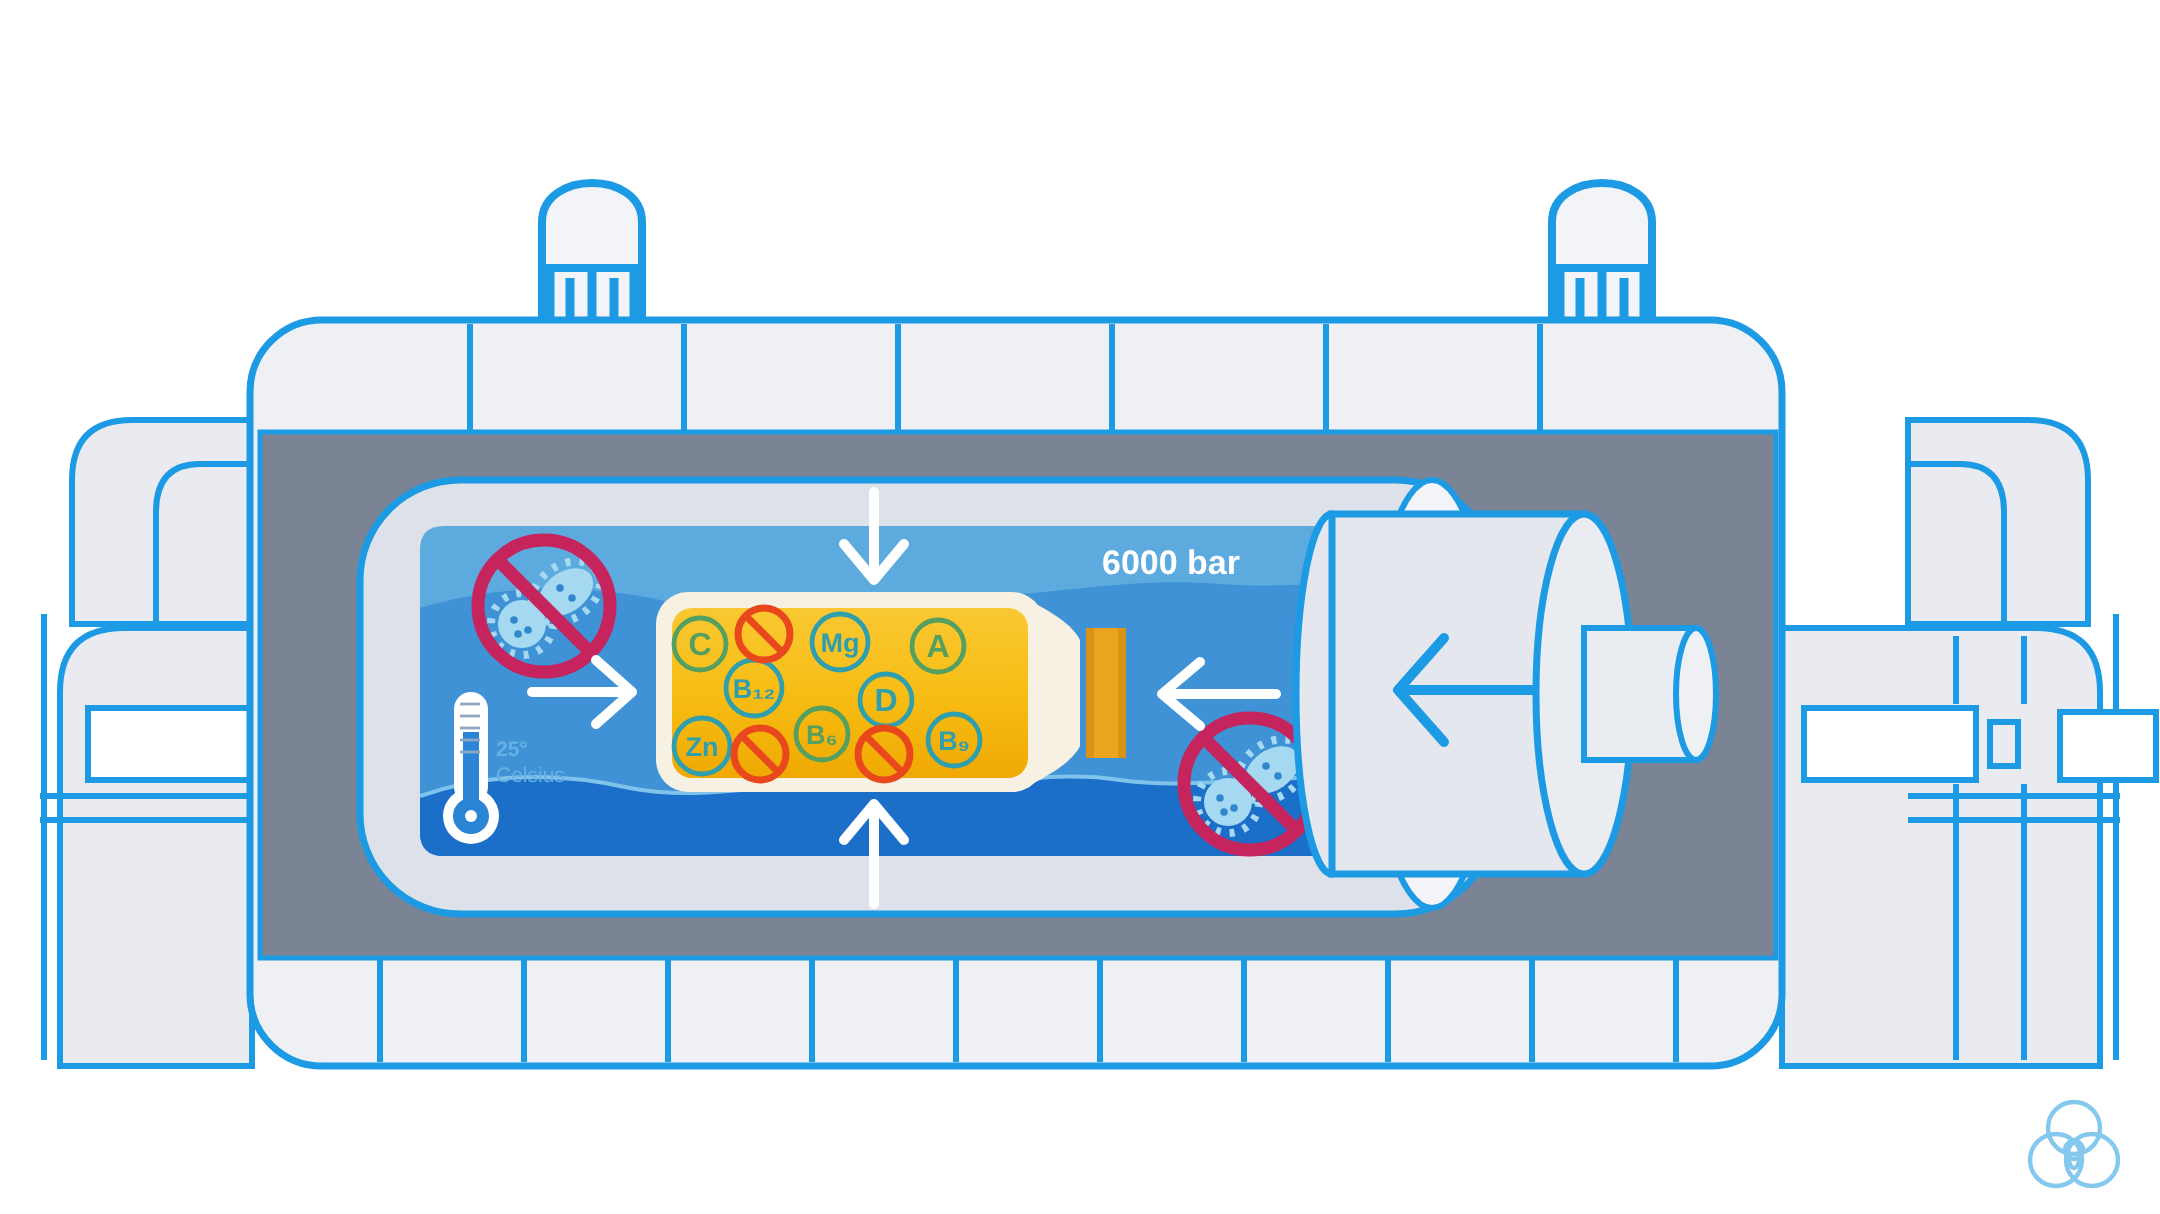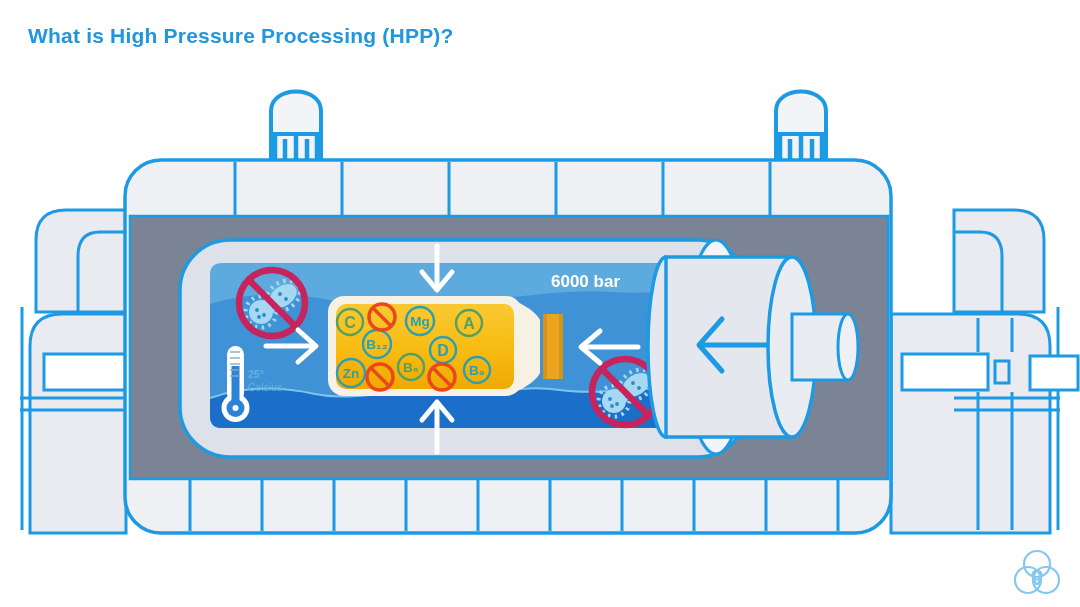--- a/index.html
+++ b/index.html
@@ -7,21 +7,20 @@
          font-family:"Liberation Sans",sans-serif;}
   .title{position:absolute;left:28px;top:24px;font-size:21px;font-weight:bold;
          color:#2196dd;letter-spacing:0.2px;}
   svg text{font-family:"Liberation Sans",sans-serif;}
 </style>
 </head>
 <body>
 
 <div class="stage">
 
-  <div class="title">What is High Pressure Processing (HPP)?</div>
 
   <svg id="diagram" width="1080" height="607" viewBox="0 0 1080 607">
 
     <defs>
       <linearGradient id="juiceGrad" x1="0" y1="0" x2="0" y2="1">
         <stop offset="0" stop-color="#f9c832"></stop>
         <stop offset="0.5" stop-color="#f7bd14"></stop>
         <stop offset="1" stop-color="#efa902"></stop>
       </linearGradient>
 

